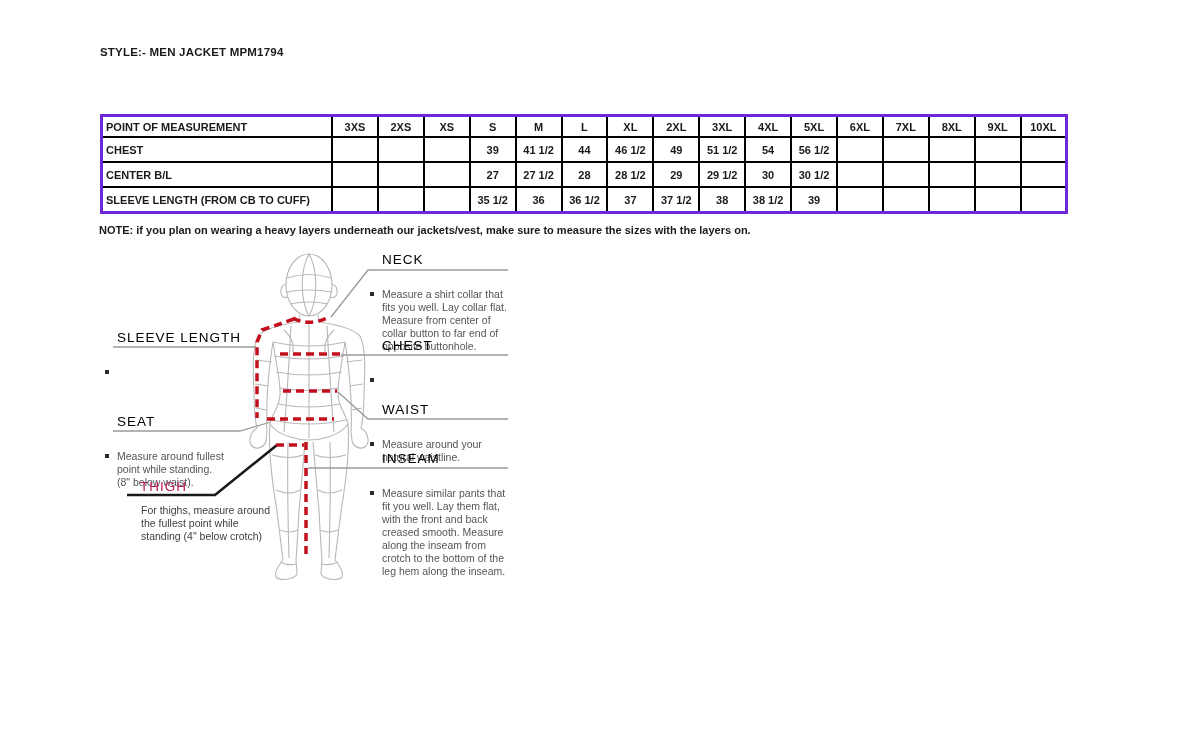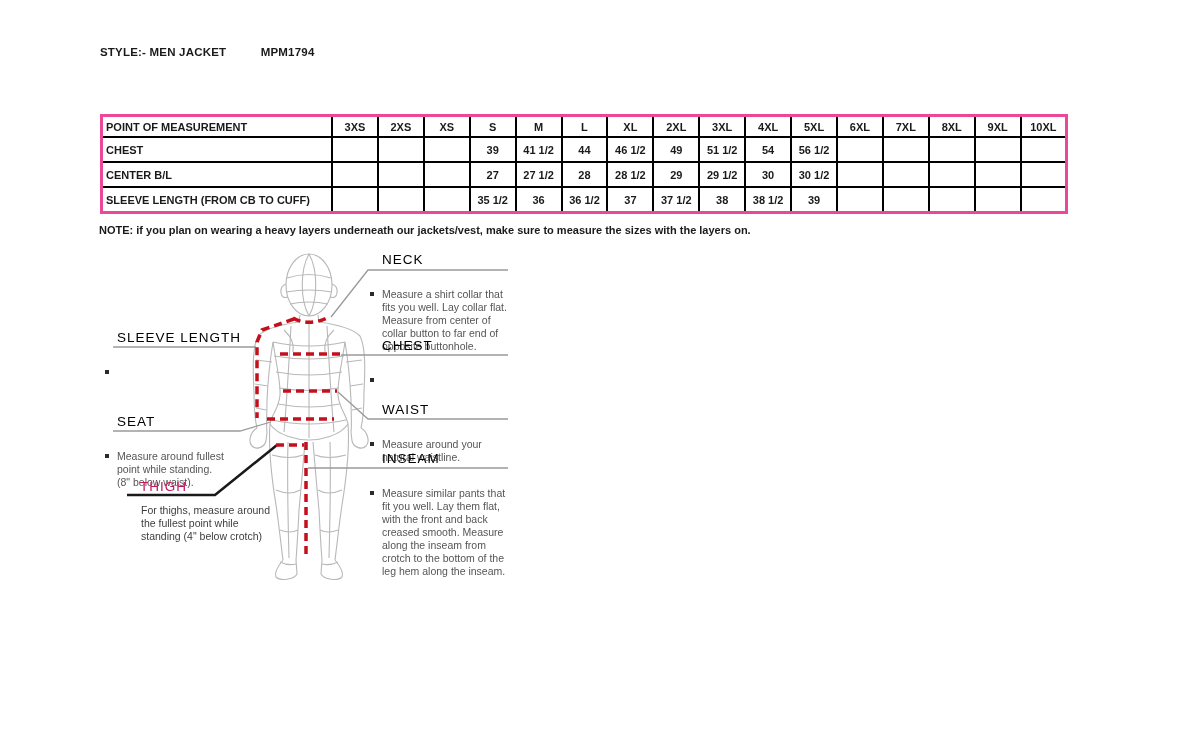--- a/index.html
+++ b/index.html
@@ -2,25 +2,25 @@
 <html><head>
 <meta charset="utf-8">
 <style>
   html,body{margin:0;padding:0;background:#ffffff;}
   body{width:1200px;height:742px;position:relative;overflow:hidden;
        font-family:"Liberation Sans","DejaVu Sans",sans-serif;color:#1a1a1a;}
   .abs{position:absolute;}
 
   
   .title-row{left:100px;top:46px;font-size:11.5px;font-weight:bold;letter-spacing:.2px;}
-  .title-row .code{margin-left:31px;}
+  .title-row .code{}
 
   
   table.size{left:100px;top:114px;border-collapse:collapse;table-layout:fixed;
-             width:968px;border:3px solid #ec4899;}
+             width:968px;border:3px solid #6d28d9;}
   table.size th,table.size td{border:2px solid #000;font-size:11px;font-weight:bold;
              text-align:center;padding:0;height:19px;overflow:hidden;white-space:nowrap;}
   table.size td{height:23px;}
   table.size .pom{width:225px;text-align:left;padding-left:3px;}
 
   
   .note{left:99px;top:224px;font-size:11px;font-weight:bold;width:720px;}
 
   
   .mlabel{position:absolute;}

